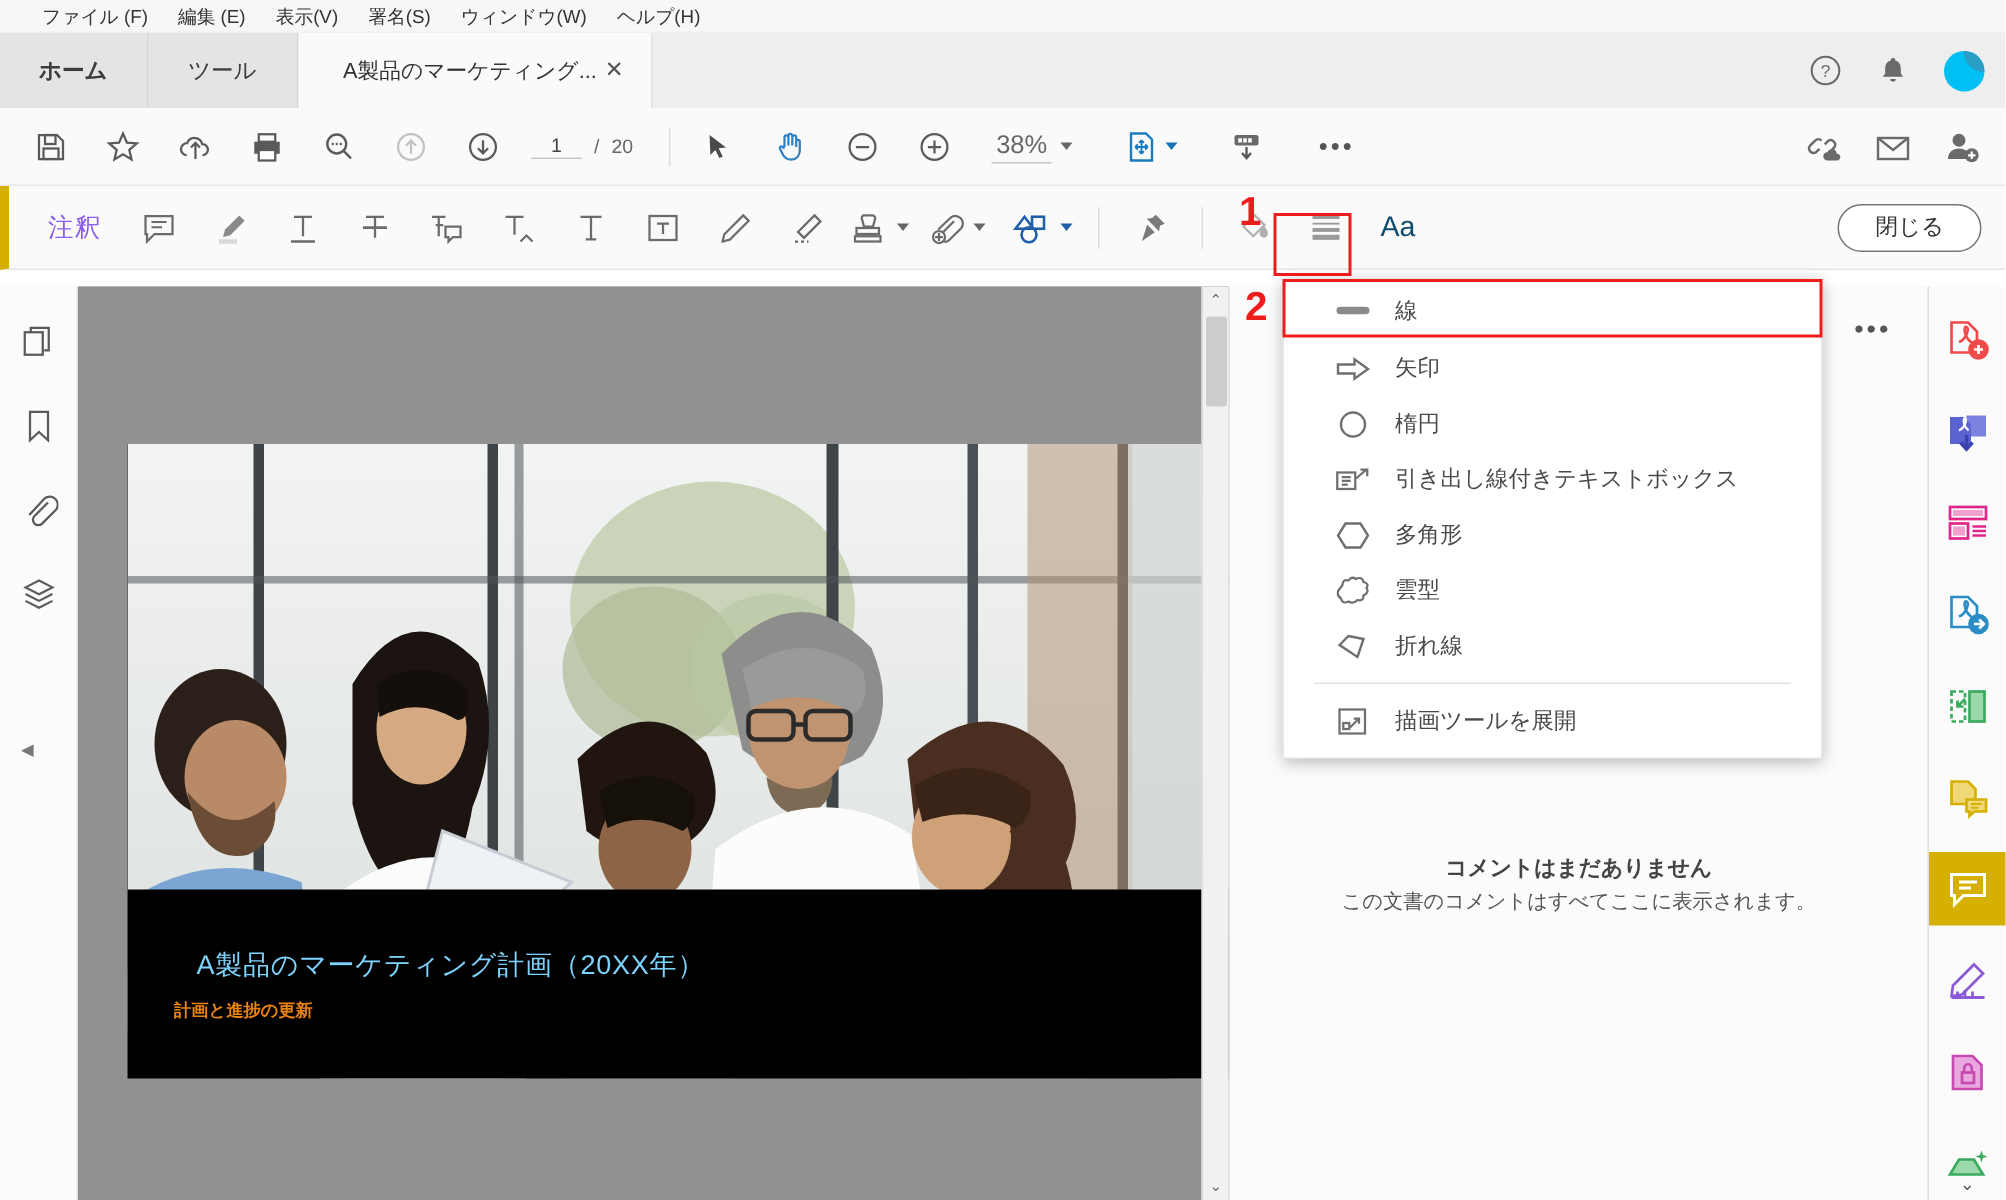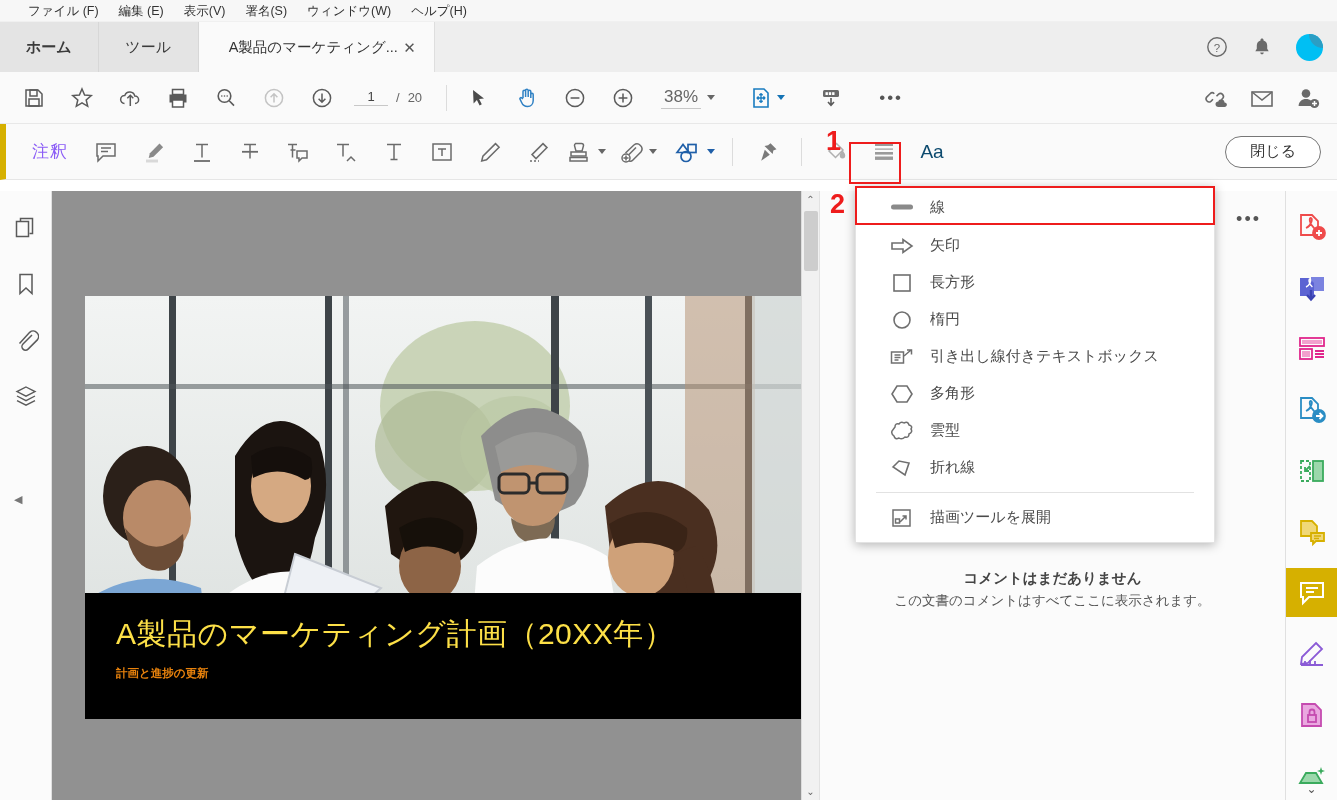--- a/index.html
+++ b/index.html
@@ -115,22 +115,22 @@
   }
   .slide {
     position:absolute; left:33px; top:105px; width:735px; height:423px;
     background:#1c1c1c; overflow:hidden;
   }
   .photo { position:absolute; inset:0; }
   .blackband {
     position:absolute; left:0; right:0; bottom:0; height:126px; background:#000;
   }
   .slide-title {
-    position:absolute; left:31px; bottom:64px; color:#fde047;
-    font-size:30px; letter-spacing:0.5px; white-space:nowrap;
+    position:absolute; left:46px; bottom:64px; color:#7dd3fc;
+    font-size:18px; letter-spacing:0.5px; white-space:nowrap;
   }
   .slide-sub {
     position:absolute; left:31px; bottom:38px; color:#e8820c;
     font-size:11.5px; font-weight:bold; white-space:nowrap;
   }
   
   .vscroll {
     position:absolute; right:0; top:0; bottom:0; width:18px; background:#f1f1f1;
     border-left:1px solid #dcdcdc; display:flex; flex-direction:column;
     align-items:center; justify-content:space-between;
@@ -680,28 +680,20 @@
     <span class="ic">
       <svg width="24" height="18" viewBox="0 0 24 18" fill="none" stroke="#6f6f6f" stroke-width="1.6">
           <path d="M2 6h11V2.5L22 9l-9 6.5V12H2z"></path>
         </svg>
     </span>
     <span>矢印</span>
   </div>
   <div class="dd-item">
     <span class="ic">
       <svg width="20" height="20" viewBox="0 0 20 20" fill="none" stroke="#6f6f6f" stroke-width="1.6">
-          <rect x="2" y="2" width="16" height="16"></rect>
-        </svg>
-    </span>
-    <span>長方形</span>
-  </div>
-  <div class="dd-item">
-    <span class="ic">
-      <svg width="20" height="20" viewBox="0 0 20 20" fill="none" stroke="#6f6f6f" stroke-width="1.6">
           <circle cx="10" cy="10" r="8"></circle>
         </svg>
     </span>
     <span>楕円</span>
   </div>
   <div class="dd-item">
     <span class="ic">
       <svg width="24" height="20" viewBox="0 0 24 20" fill="none" stroke="#6f6f6f" stroke-width="1.5">
           <rect x="1.5" y="5" width="12" height="11"></rect>
           <path d="M4.5 8h6M4.5 10.5h6M4.5 13h4"></path>

